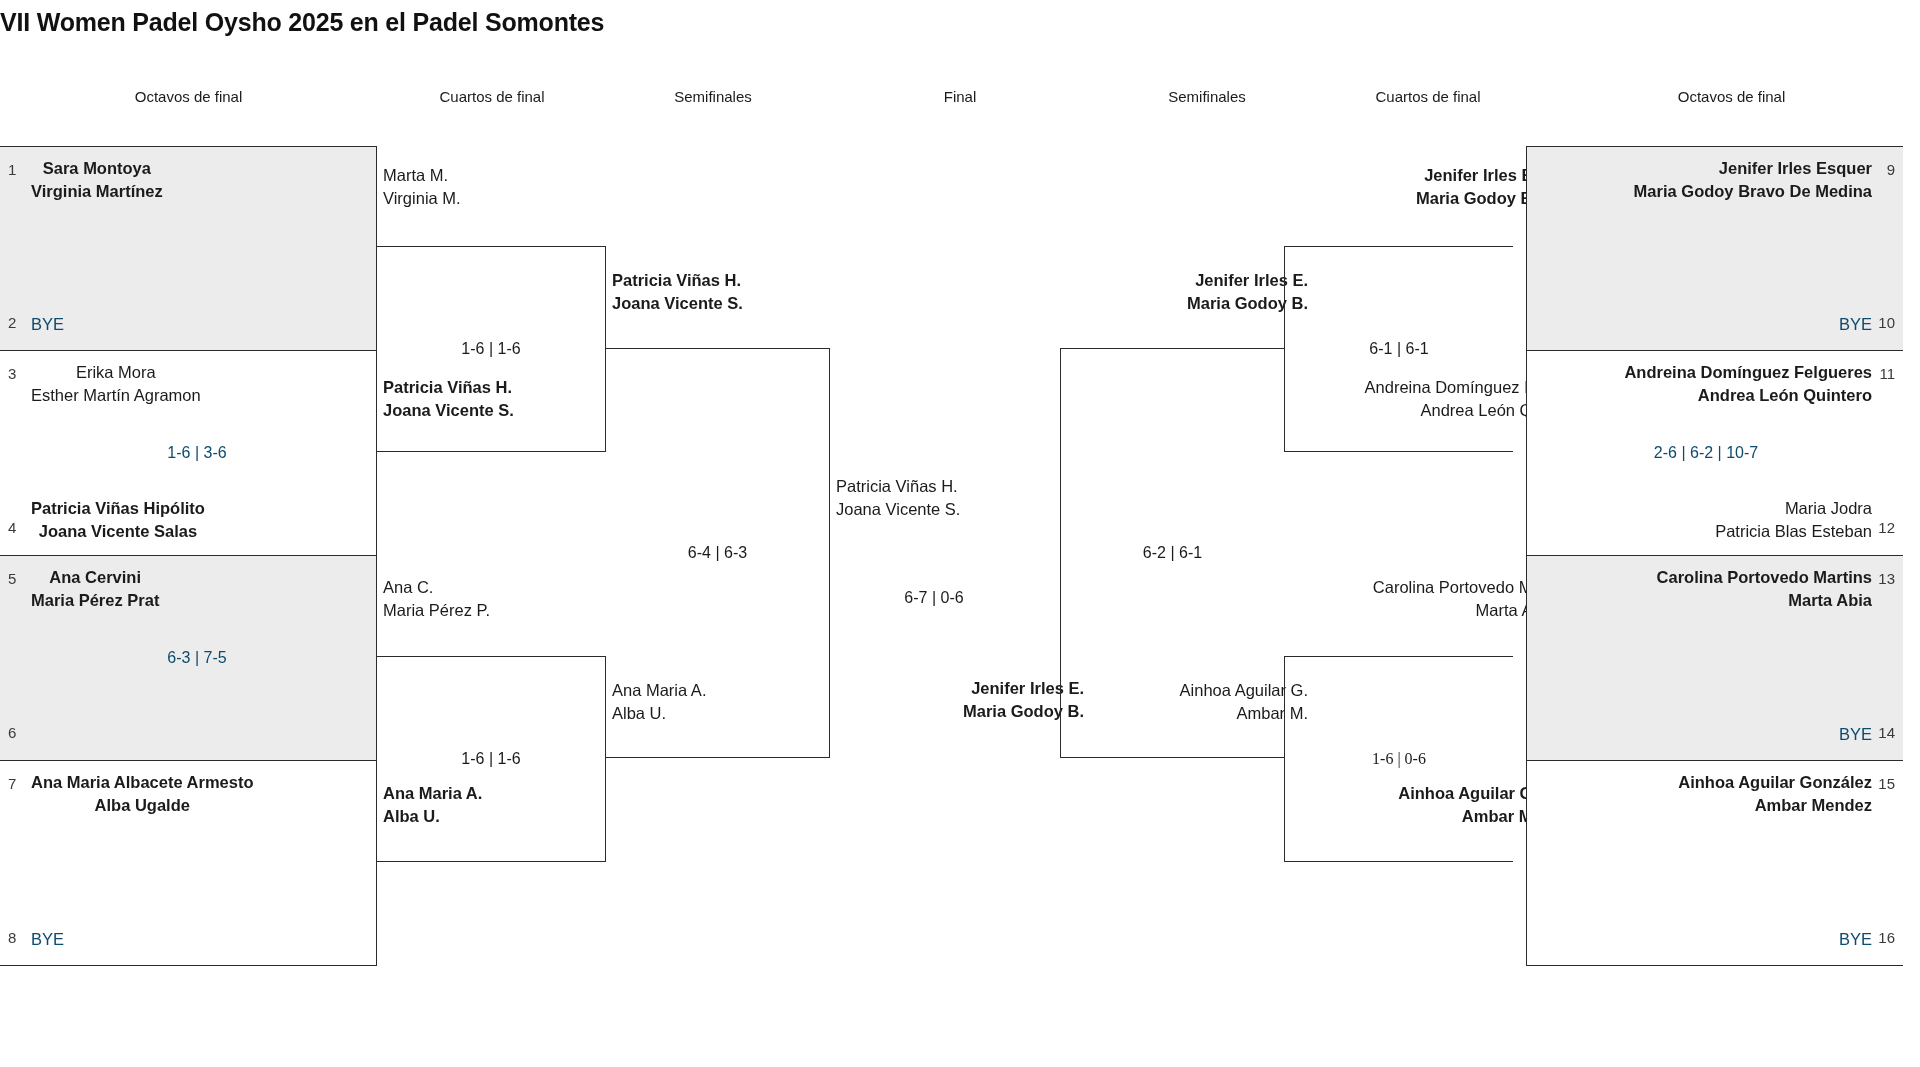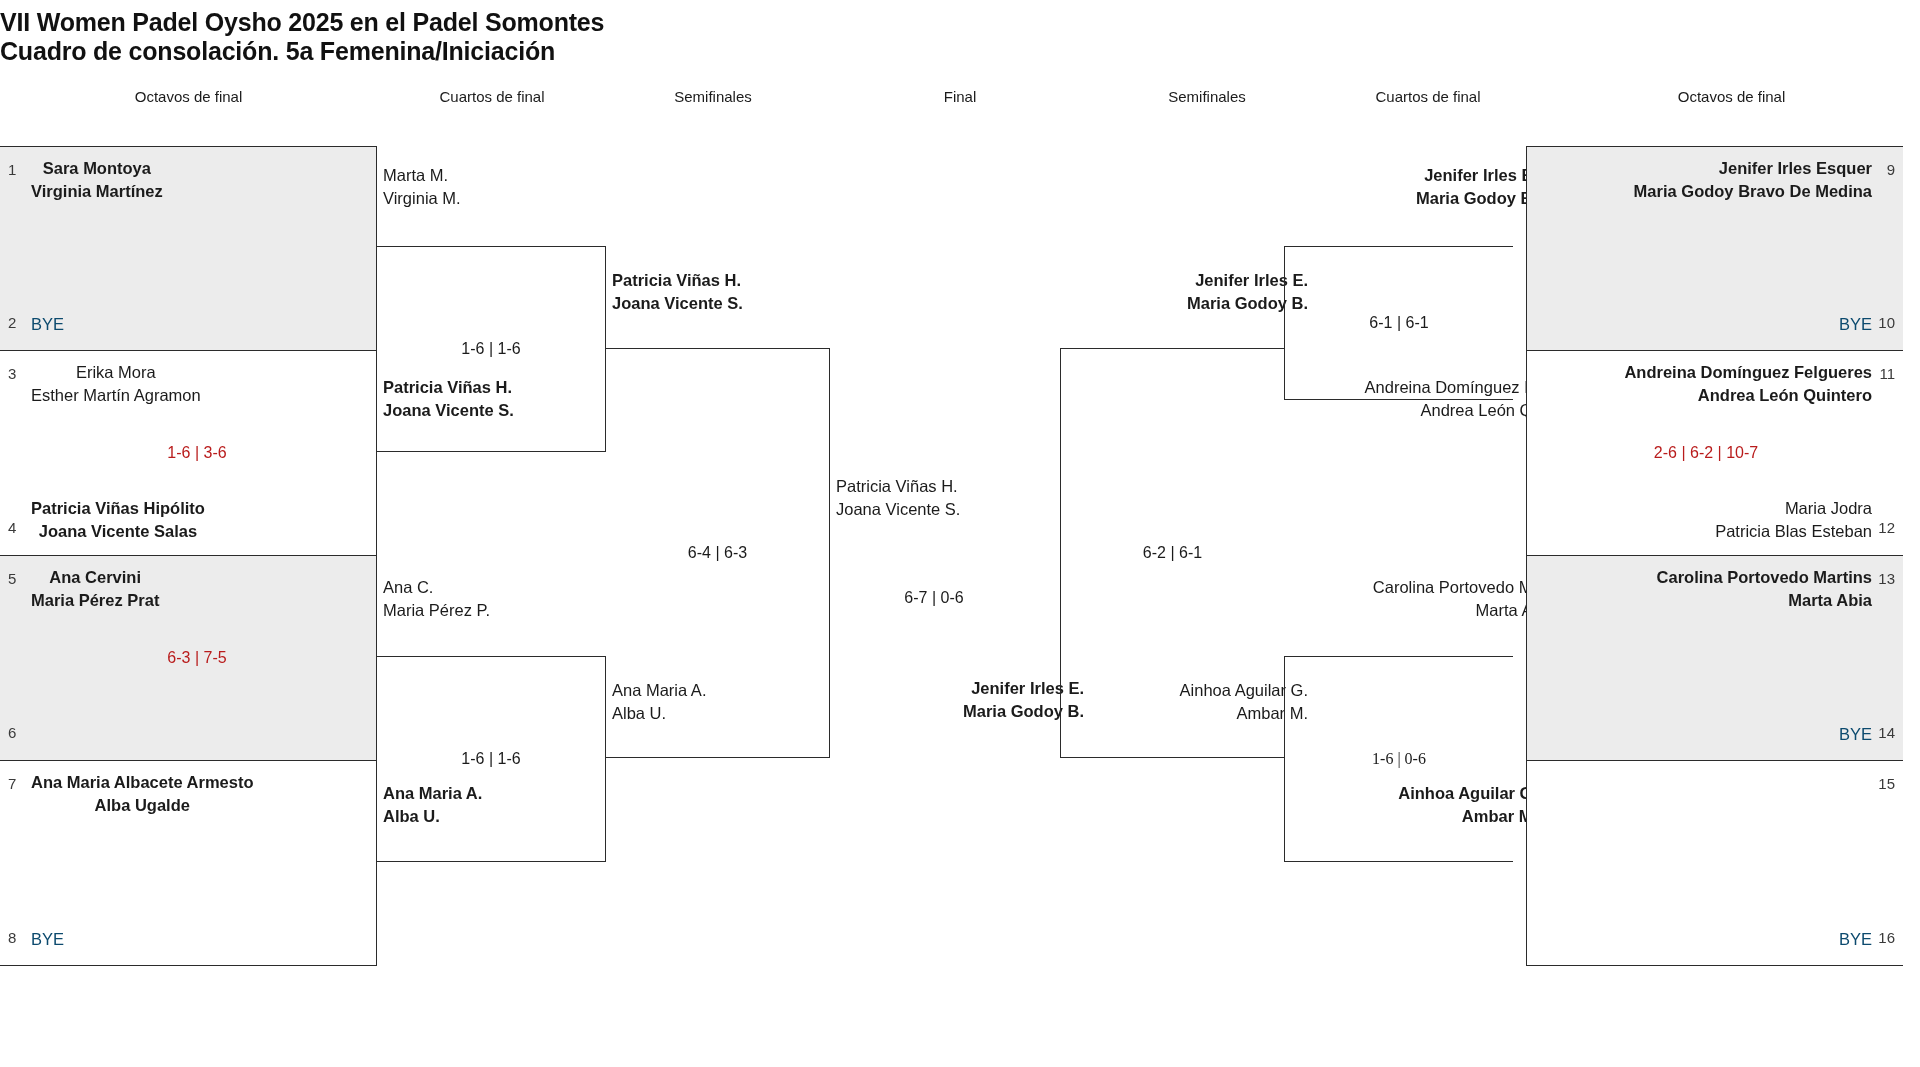--- a/index.html
+++ b/index.html
@@ -56,21 +56,21 @@
   .r16col.right .team { right: 31px; text-align: right; }
   .team.top { top: 10px; }
   .team.bot { bottom: 12px; }
   .team.win { font-weight: 700; }
   .team.bye { font-size: 16.5px; font-weight: 400; color: #0c4a6e; }
   .team.bye.bot { bottom: 14px; }
 
   .score-in {
     position: absolute; left: 0; right: 0; top: 50%;
     transform: translateY(-50%);
-    text-align: center; font-size: 16px; color: #b91c1c;
+    text-align: center; font-size: 16px; color: #0c4a6e;
   }
   .r16col.left  .score-in { padding-left: 28px; padding-right: 10px; }
   .r16col.right .score-in { padding-right: 28px; padding-left: 10px; }
 
   
   .conn { position: absolute; border: 1px solid #2b2b2b; }
   .conn.left-side  { border-left: none; }
   .conn.right-side { border-right: none; }
   .conn .score {
     position: absolute; left: 0; right: 0; top: 50%;
@@ -87,21 +87,20 @@
   .adv.l { text-align: left; }
   .adv.r { text-align: right; }
 </style>
 </head>
 <body>
 
 <div id="root">
 
   <div class="title-block">
     <div class="title-line">VII Women Padel Oysho 2025 en el Padel Somontes</div>
-    <div class="title-line">Cuadro de consolación. 5a Femenina/Iniciación</div>
   </div>
 
   <div class="round-head" style="left:0px;width:377px;">Octavos de final</div>
   <div class="round-head" style="left:377px;width:230px;">Cuartos de final</div>
   <div class="round-head" style="left:607px;width:212px;">Semifinales</div>
   <div class="round-head" style="left:819px;width:282px;">Final</div>
   <div class="round-head" style="left:1101px;width:212px;">Semifinales</div>
   <div class="round-head" style="left:1313px;width:230px;">Cuartos de final</div>
   <div class="round-head" style="left:1543px;width:377px;">Octavos de final</div>
 
@@ -212,21 +211,21 @@
 
   <div class="adv r win" style="right:612px;top:269px;">
     <div>Jenifer Irles E.</div>
     <div>Maria Godoy B.</div>
   </div>
   <div class="adv r" style="right:612px;top:679px;">
     <div>Ainhoa Aguilar G.</div>
     <div>Ambar M.</div>
   </div>
 
-  <div class="conn right-side" style="left:1284px;top:246px;width:229px;height:154px;">
+  <div class="conn right-side" style="left:1284px;top:246px;width:229px;height:206px;">
     <div class="score">6-1 | 6-1</div>
   </div>
   <div class="conn right-side" style="left:1284px;top:656px;width:229px;height:206px;font-family:Liberation Serif, serif;">
     <div class="score">1-6 | 0-6</div>
   </div>
 
   <div class="adv r win" style="right:383px;top:164px;">
     <div>Jenifer Irles E.</div>
     <div>Maria Godoy B.</div>
   </div>
@@ -276,19 +275,23 @@
         <div>Carolina Portovedo Martins</div>
         <div>Marta Abia</div>
       </div>
       <div class="score-in"></div>
       <div class="seed bot">14</div>
       <div class="team bye bot">BYE</div>
     </div>
 
     <div class="mblock">
       <div class="seed top">15</div>
+      <div class="team top win">
+        <div>Ainhoa Aguilar González</div>
+        <div>Ambar Mendez</div>
+      </div>
       <div class="score-in"></div>
       <div class="seed bot">16</div>
       <div class="team bye bot">BYE</div>
     </div>
   </div>
 
 </div>
 
 </body></html>

